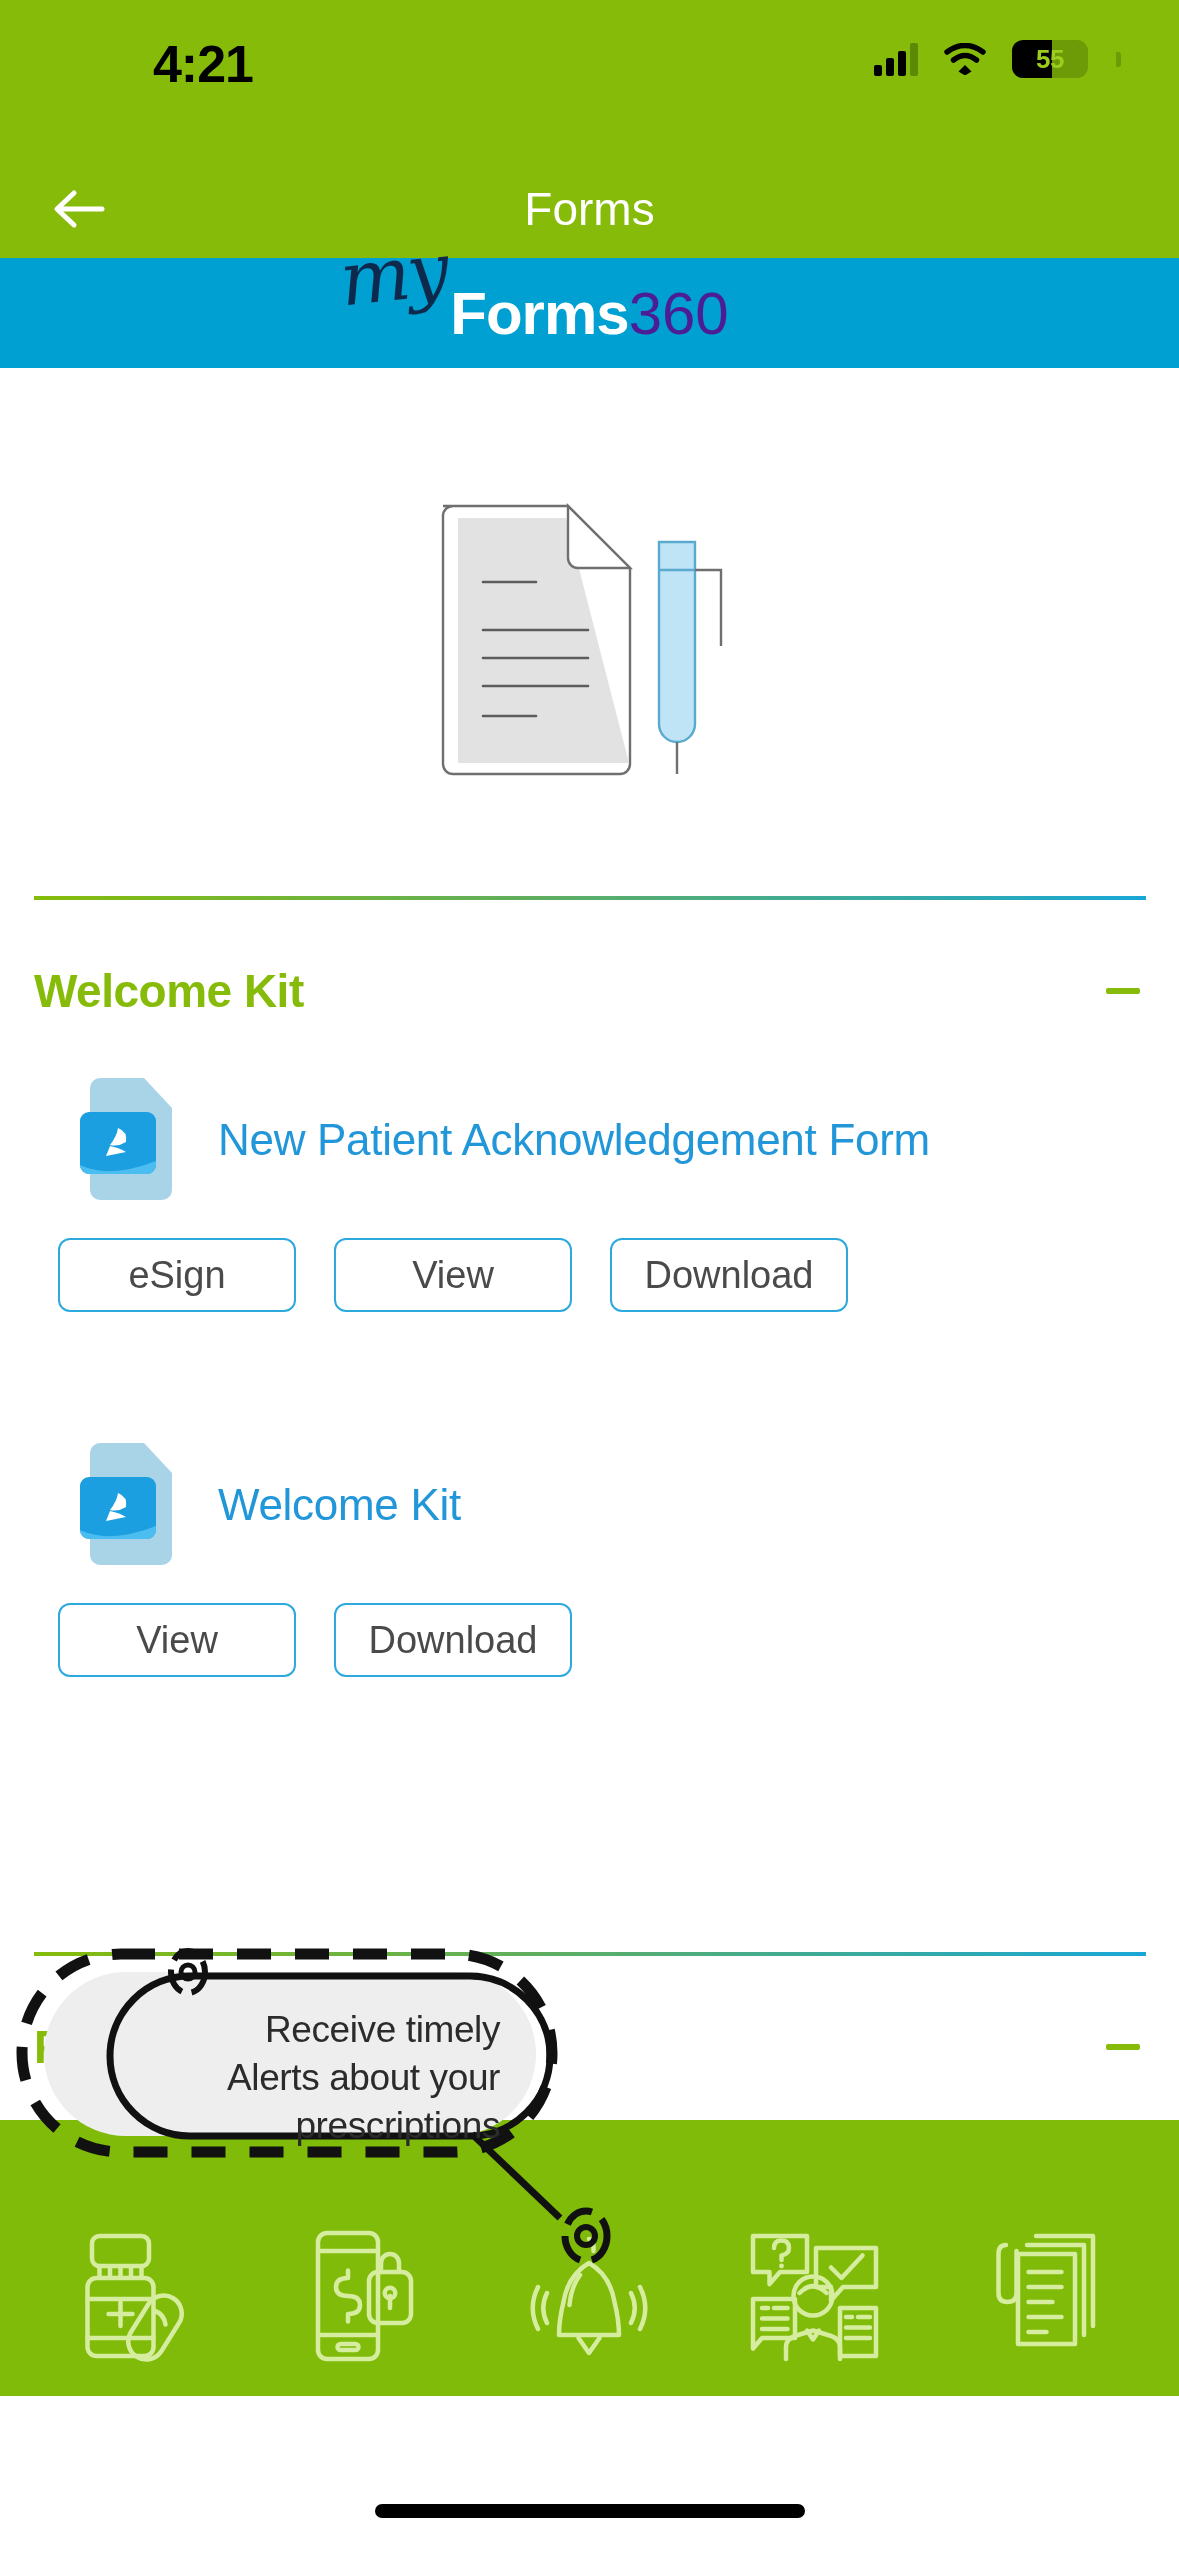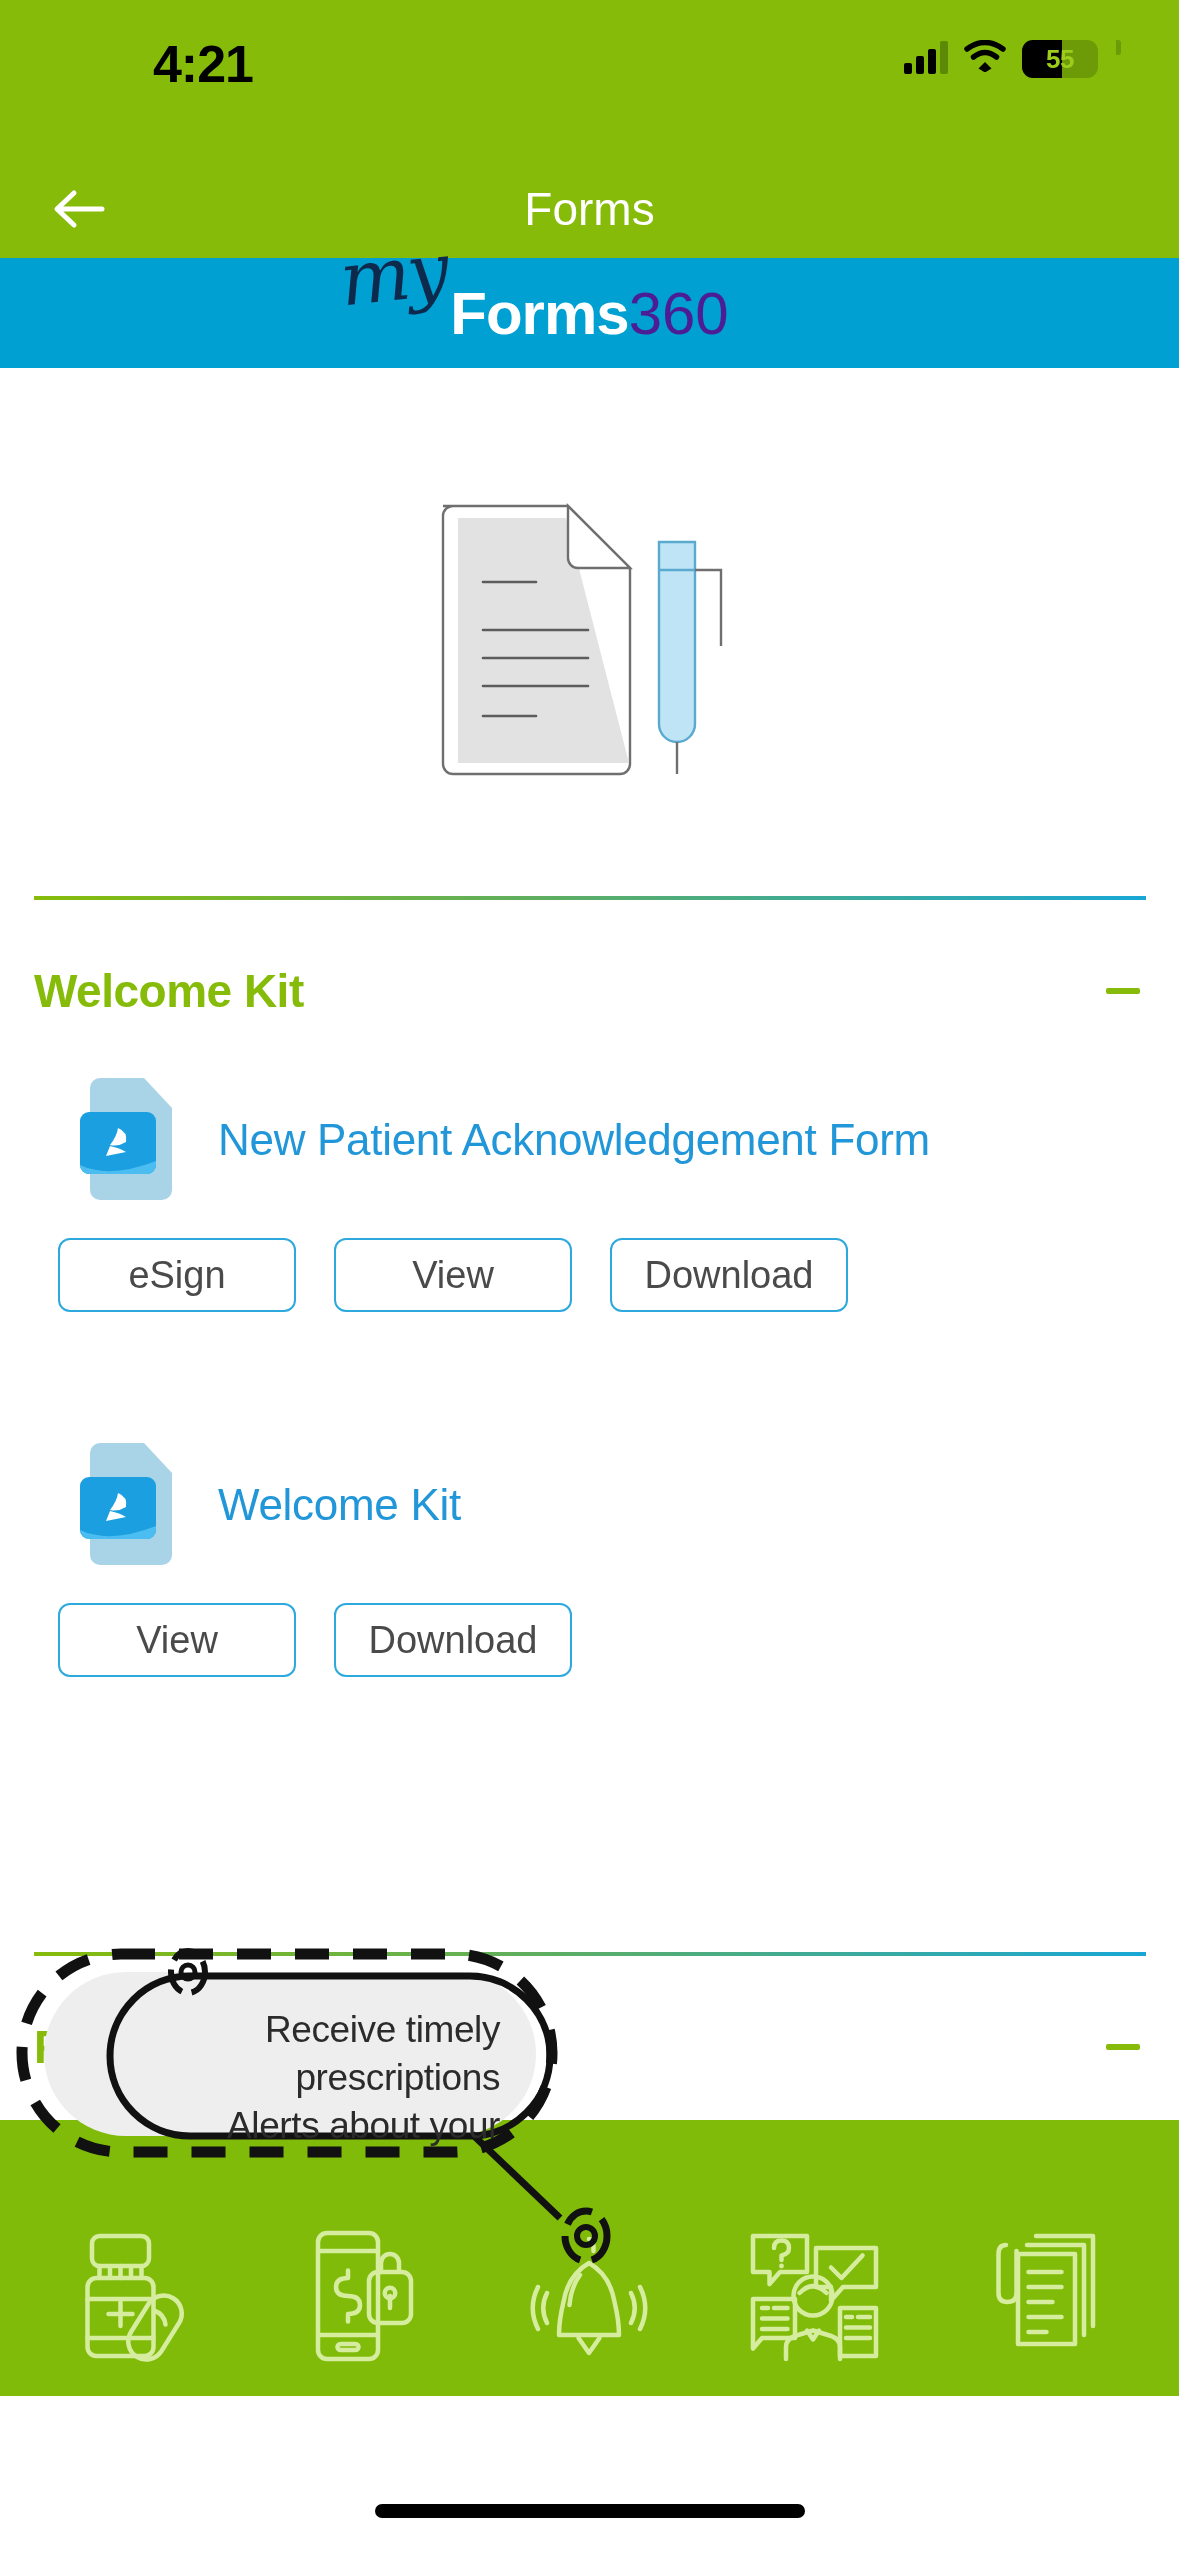--- a/index.html
+++ b/index.html
@@ -14,21 +14,21 @@
   
   .statusbar {
     position:absolute; top:0; left:0; width:1179px; height:160px;
     background:#86bc09;
   }
   .status-time {
     position:absolute; left:93px; top:34px; width:220px;
     font-size:52px; font-weight:600; color:#000; letter-spacing:-1px;
     text-align:center;
   }
-  .status-right { position:absolute; right:58px; top:40px; display:flex; gap:16px; }
+  .status-right { position:absolute; right:58px; top:40px; display:flex; align-items:center; gap:26px; }
   .sig-bars { display:flex; align-items:flex-end; gap:4px; height:34px; }
   .sig-bars i { display:block; width:8px; background:#000; border-radius:2px; }
   .sig-bars i:nth-child(1){ height:11px; }
   .sig-bars i:nth-child(2){ height:18px; }
   .sig-bars i:nth-child(3){ height:25px; }
   .sig-bars i:nth-child(4){ height:33px; background:#5c8a06; }
   .wifi-ic { width:42px; height:32px; position:relative; }
   .batt {
     position:relative; width:76px; height:38px;
     border-radius:11px; background:#6d9b07; overflow:hidden;
@@ -363,18 +363,18 @@
         <circle cx="586" cy="2236" r="9" fill="none" stroke="#111" stroke-width="6"></circle>
       </g>
 
       <g>
         <ellipse cx="188" cy="1972" rx="17" ry="21" fill="none" stroke="#111" stroke-width="6" stroke-dasharray="26 10"></ellipse>
         <circle cx="188" cy="1972" r="7" fill="none" stroke="#111" stroke-width="5"></circle>
       </g>
     </svg>
     <div class="tip-text">
       <div>Receive timely</div>
+      <div>Alerts about your</div>
       <div>prescriptions</div>
-      <div>Alerts about your</div>
     </div>
   </div>
 
 </div>
 
 </body></html>

